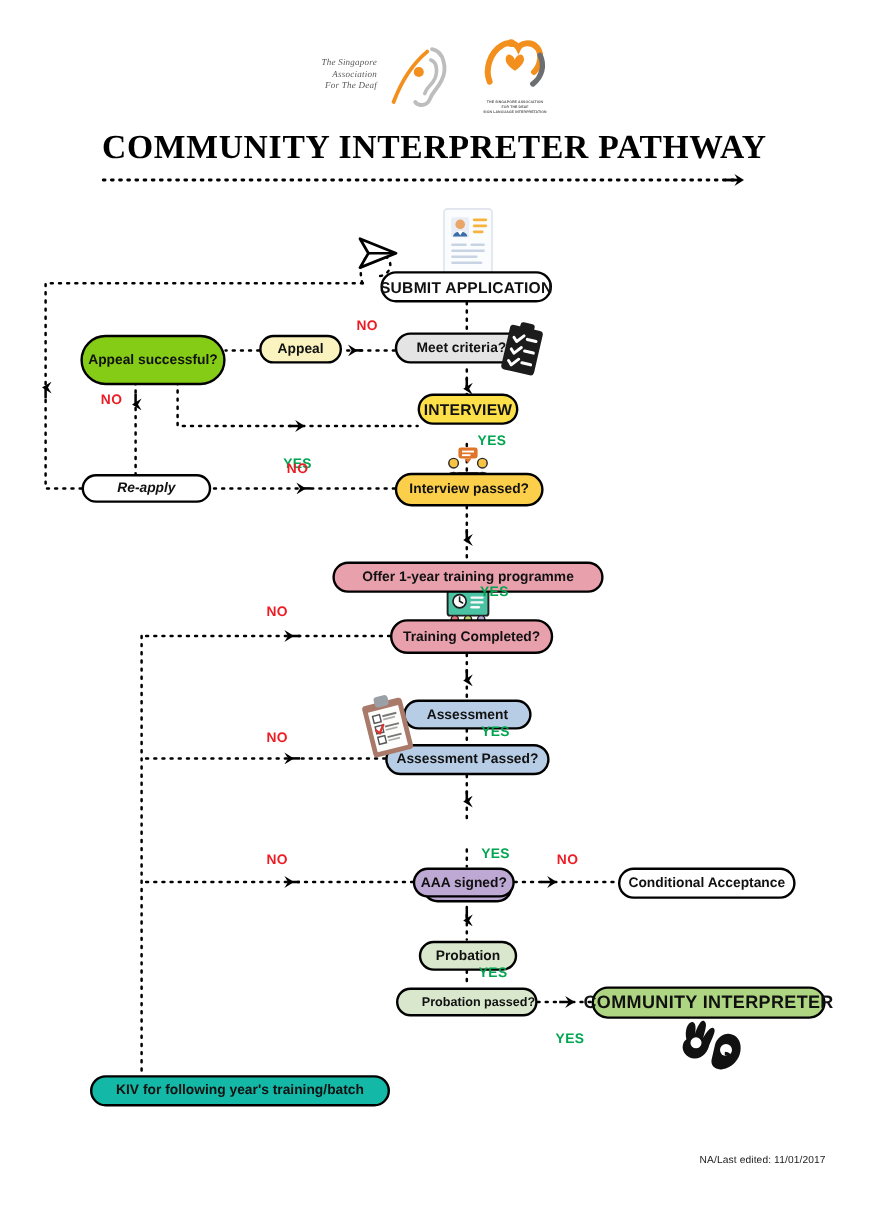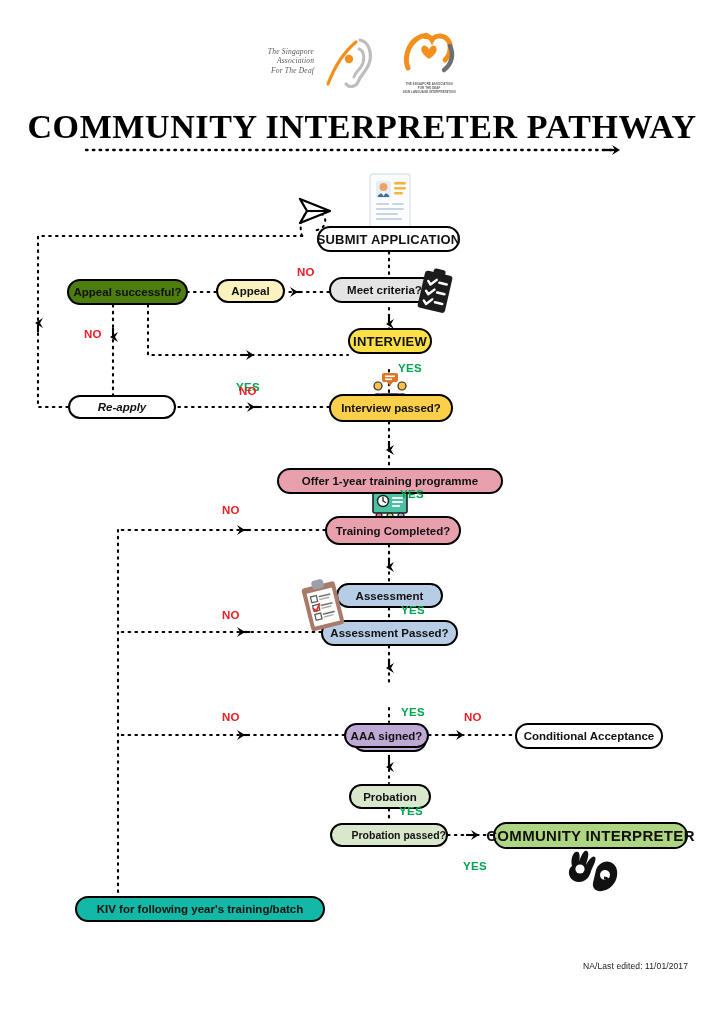--- a/index.html
+++ b/index.html
@@ -28,21 +28,21 @@
   }
   .logo-caption {
     font-size: 2.9px; line-height: 4px; color: #58585a;
     text-align: center; letter-spacing: .1px; margin-top: 2px;
     font-weight: bold;
   }
   .page-title {
     position: absolute; left: 0; top: 108px; width: 724px;
     text-align: center;
     font-family: "Liberation Serif", serif;
-    font-weight: bold; font-size: 34px; letter-spacing: .6px;
+    font-weight: bold; font-size: 28px; letter-spacing: .6px;
     color: #000;
   }
 
   
   .node {
     position: absolute;
     display: flex; align-items: center; justify-content: center;
     border: 2.6px solid #000;
     border-radius: 999px;
     background: #fff;
@@ -320,21 +320,21 @@
 </div>
 
 <div class="node md" style="left:329px; top:277px; width:111px; height:26px; background:#e4e4e4;">
   <span>Meet criteria?</span>
 </div>
 
 <div class="node md" style="left:216px; top:279px; width:69px; height:24px; background:#faf3c0;">
   <span>Appeal</span>
 </div>
 
-<div class="node md" style="left:67px; top:279px; width:121px; height:26px; background:#4d7c0f;">
+<div class="node md" style="left:67px; top:279px; width:121px; height:42px; background:#84cc16;">
   <span>Appeal successful?</span>
 </div>
 
 <div class="node md" style="left:68px; top:395px; width:108px; height:24px; background:#ffffff;font-style:italic;">
   <span>Re-apply</span>
 </div>
 
 <div class="node lg" style="left:348px; top:328px; width:84px; height:26px; background:#fde047;">
   <span>INTERVIEW</span>
 </div>

